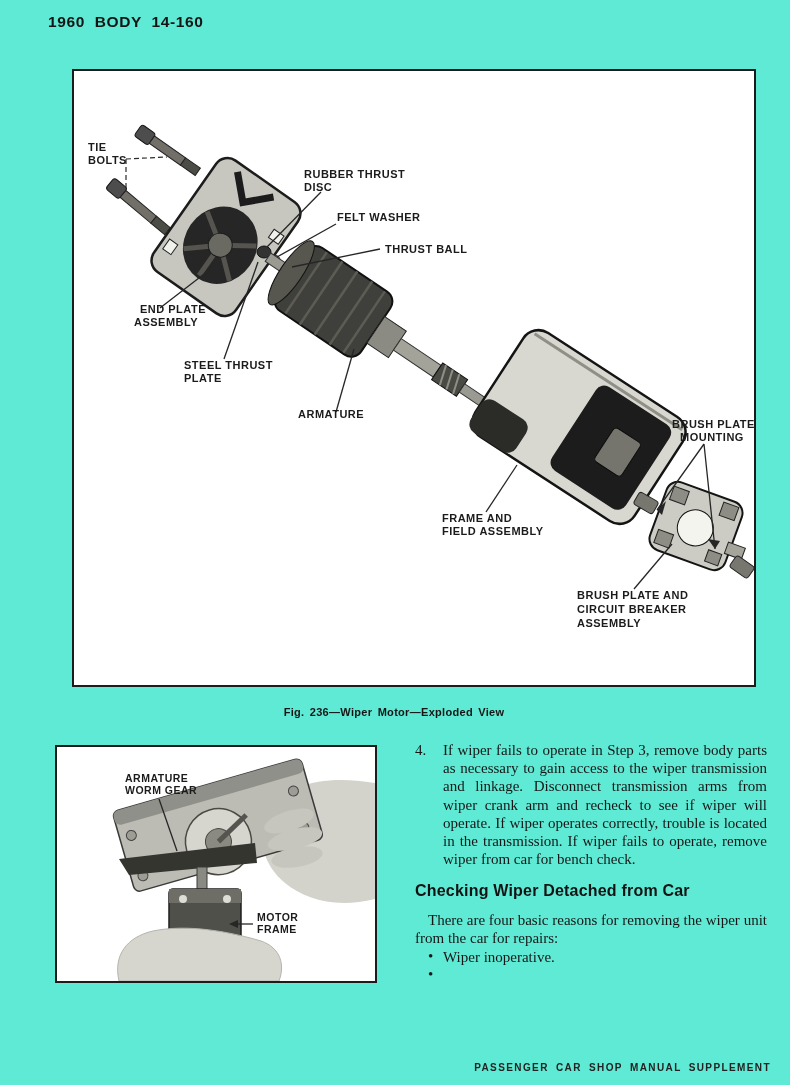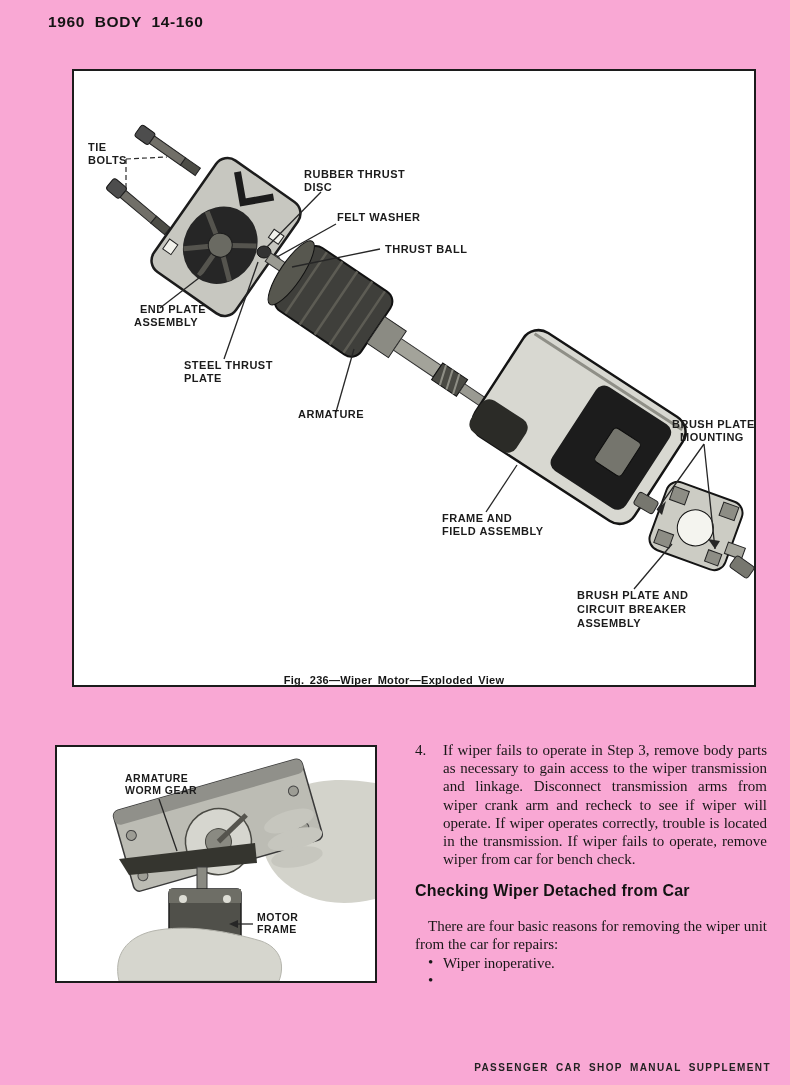--- a/index.html
+++ b/index.html
@@ -1,44 +1,44 @@
 <!DOCTYPE html>
 <html><head>
 <meta charset="utf-8">
 <style>
   * { margin:0; padding:0; box-sizing:border-box; }
   html,body { width:790px; height:1085px; background:#ffffff; overflow:hidden;
               font-family:"Liberation Sans", sans-serif; color:#1d1d1d; }
-  .page { position:relative; width:790px; height:1085px; background:#f9a8d4;text-decoration:underline; }
+  .page { position:relative; width:790px; height:1085px; background:#5eead4;text-decoration:underline; }
 
   .header { position:absolute; left:48px; top:13px; font-weight:bold;
             font-size:15.5px; letter-spacing:0.6px; word-spacing:5px; color:#141414; }
 
   .figbox { position:absolute; border:2px solid #1c1c1c; background:#fff; }
   #fig236-box { left:52px; top:69px; width:684px; height:618px;margin-left:20px; }
   #fig237-box { left:55px; top:745px; width:322px; height:238px; }
 
   .caption { position:absolute; font-weight:bold; font-size:11px;
              letter-spacing:0.3px; word-spacing:2px; text-align:center; color:#161616; }
-  #fig236-caption { left:52px; top:674px; width:684px; }
+  #fig236-caption { left:52px; top:706px; width:684px; }
   #fig237-caption { left:55px; top:1001px; width:322px; }
 
   svg text { font-family:"Liberation Sans", sans-serif; font-weight:bold;
              fill:#1b1b1b; letter-spacing:0.5px; }
   svg .lbl { font-size:11px; }
   svg .lbl2 { font-size:10.5px; }
 
   .col { position:absolute; left:415px; top:741px; width:352px;
          font-family:"Liberation Serif", serif; font-size:15px;
          line-height:18.2px; color:#171717; }
   .step { position:relative; padding-left:28px; text-align:justify; }
   .step .num { position:absolute; left:0; top:0; }
   .sec-head { font-family:"Liberation Sans", sans-serif; font-weight:bold;
               font-size:16px; margin-top:14px; letter-spacing:0.2px; color:#131313; }
-  .intro { margin-top:16px; text-indent:13px; text-align:justify; }
+  .intro { margin-top:10px; text-indent:13px; text-align:justify; }
   .bullets { list-style:none; margin-top:1px; }
   .bullets li { position:relative; padding-left:28px; text-align:justify; }
   .bullets .glyph { position:absolute; left:13px; top:-1px; font-size:15px; }
 
   .footer { position:absolute; right:19px; top:1062px; font-weight:bold;
             font-size:10px; letter-spacing:1.4px; word-spacing:3px; color:#222; }
 </style>
 </head>
 <body>
 

